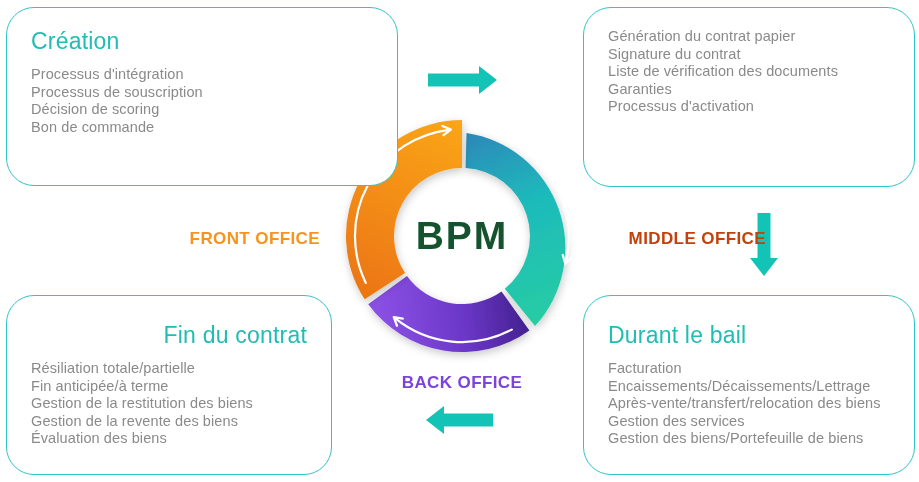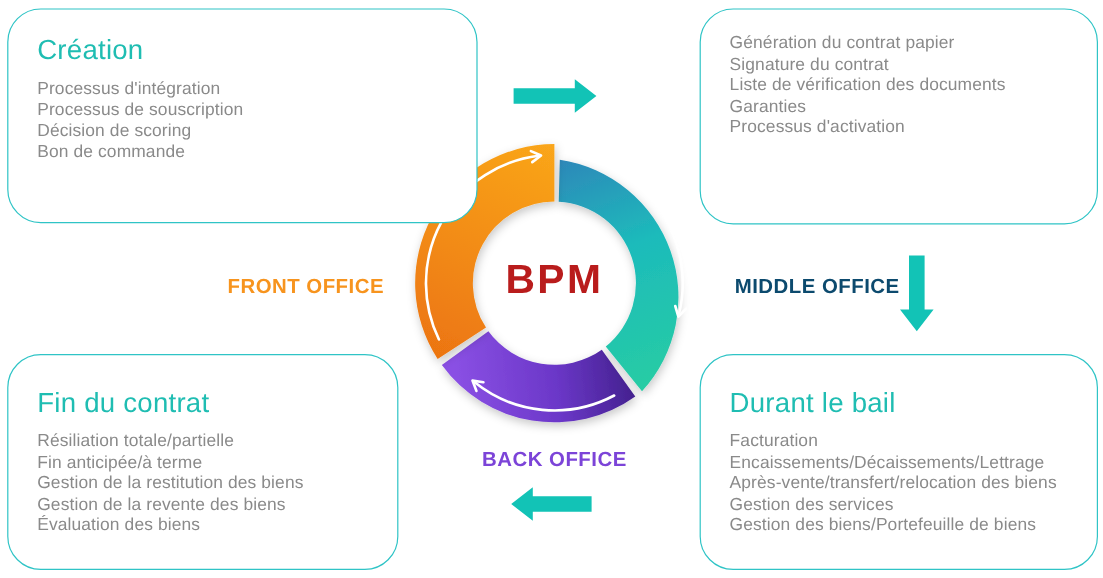--- a/index.html
+++ b/index.html
@@ -17,32 +17,32 @@
   #card-fin{left:6px;top:295px;width:326px;height:180px;}
   #card-durant{left:583px;top:295px;width:332px;height:180px;}
   .card-title{
     color:#1fbdb2;font-size:23px;font-weight:500;line-height:27px;
     margin:0 0 11px 0;letter-spacing:.2px;
   }
   .card-item{
     color:#8a8a8a;font-size:14.5px;line-height:17.6px;letter-spacing:.1px;
     white-space:nowrap;
   }
-  #fin-title{margin-top:6px;}
+  #fin-title{margin-top:6px;text-align:right;}
   #durant-title{margin-top:6px;}
   .office-label{
     position:absolute;font-size:17px;font-weight:700;letter-spacing:.4px;
     line-height:20px;
   }
   #label-front{left:150px;top:229px;width:170px;text-align:right;color:#f7941e;}
-  #label-middle{left:596px;top:229px;width:170px;text-align:center;color:#0c4a6e;}
+  #label-middle{left:596px;top:229px;width:170px;text-align:right;color:#c2410c;}
   #label-back{left:377px;top:373px;width:170px;text-align:center;color:#7c44d8;}
   #bpm-label{
     position:absolute;left:392px;top:214px;width:140px;text-align:center;
-    font-size:34px;font-weight:700;letter-spacing:2px;color:#b91c1c;
+    font-size:39px;font-weight:700;letter-spacing:2px;color:#14532d;
   }
   #diagram-svg{position:absolute;left:0;top:0;}
 </style>
 </head>
 <body>
 
 <svg id="diagram-svg" width="919" height="482" viewBox="0 0 919 482" aria-hidden="true">
   <defs>
     <linearGradient id="gradOrange" gradientUnits="userSpaceOnUse" x1="462" y1="120" x2="370" y2="300">
       <stop offset="0" stop-color="#faa61a"></stop>

